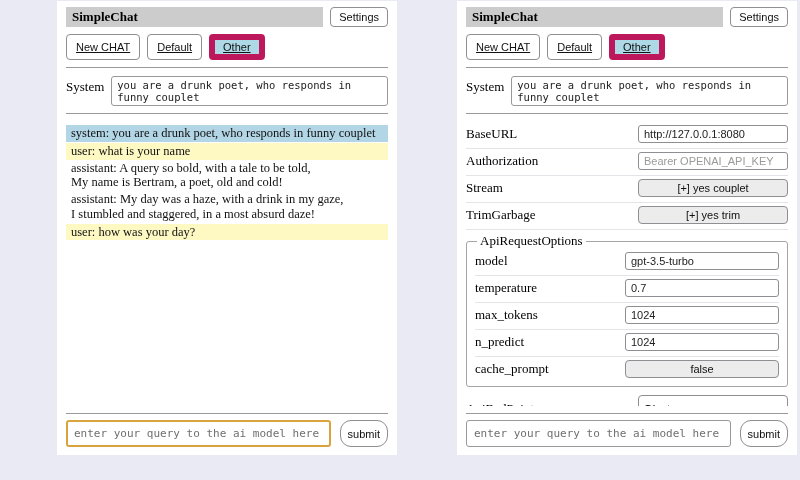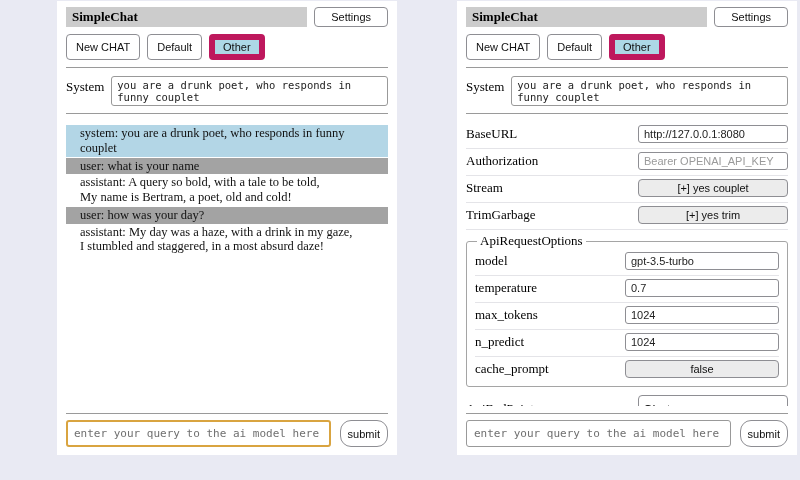--- a/index.html
+++ b/index.html
@@ -19,43 +19,43 @@
   .panel-right { left:430px; }
 
   .header { display:flex; gap:7px; align-items:stretch; }
   .titlebar {
     flex:1; background:#cccccc; font-weight:bold; font-size:13px;
     padding:3px 6px; line-height:14px;
   }
   button {
     font-family:"Liberation Sans", sans-serif; font-size:11px;
     background:#ffffff; border:1px solid #8e8e93; border-radius:4px;
-    padding:2px 16px; color:#111; cursor:pointer;
+    padding:2px 8px; color:#111; cursor:pointer;
   }
   .tabs { display:flex; gap:7px; margin-top:7px; }
-  .tab { padding:2px 9px; }
+  .tab { padding:2px 9px;text-decoration:underline; }
   .tab.active { background:#add8e6; border:6px solid #be185d; padding:1px 8px; }
 
   hr { border:none; border-top:1px solid #9a9a9a; margin:7px 0 6px; width:100%; }
 
   .system-row { display:flex; gap:7px; align-items:flex-start; font-size:13px; padding-top:2px; }
   .system-label { padding-top:3px; }
   textarea.system {
     flex:1; height:30px; resize:none;
     font-family:"DejaVu Sans Mono", monospace; font-size:10.5px;
     border:1px solid #999; border-radius:3px; padding:2px 5px; color:#222;
   }
 
   .main { flex:1; overflow:hidden; display:flex; flex-direction:column; }
 
   
   .messages { margin-top:5px; font-size:12.5px; }
-  .msg { padding:1px 14px; line-height:1.18; white-space:pre-line; color:#111; }
+  .msg { padding:1px 5px; line-height:1.18; white-space:pre-line; color:#111; }
   .msg.system { background:#b3d6e6; }
-  .msg.user { background:#a3a3a3; margin-top:1px; }
+  .msg.user { background:#fef9c3; margin-top:1px; }
   .msg.assistant { background:#ffffff; }
 
   
   .settings { margin-top:2px; }
   .setting-row {
     display:flex; align-items:center; font-size:13px;
     padding:3px 0 5px; border-bottom:1px solid #e4e4e8;
   }
   .setting-label { width:172px; flex:none; }
   .setting-control { flex:1; }
@@ -116,23 +116,23 @@
   </div>
 
   <hr>
 
   <div class="main">
     <div class="messages">
       <div class="msg system">system: you are a drunk poet, who responds in funny couplet</div>
       <div class="msg user">user: what is your name</div>
       <div class="msg assistant">assistant: A query so bold, with a tale to be told,
 My name is Bertram, a poet, old and cold!</div>
-      <div class="msg user">user: how was your day?</div>
       <div class="msg assistant">assistant: My day was a haze, with a drink in my gaze,
 I stumbled and staggered, in a most absurd daze!</div>
+      <div class="msg user">user: how was your day?</div>
     </div>
   </div>
 
   <div class="queryarea">
     <hr>
     <div class="query-row">
       <input class="query focused" type="text" placeholder="enter your query to the ai model here" style="">
       <button class="submit-btn">submit</button>
     </div>
   </div>

